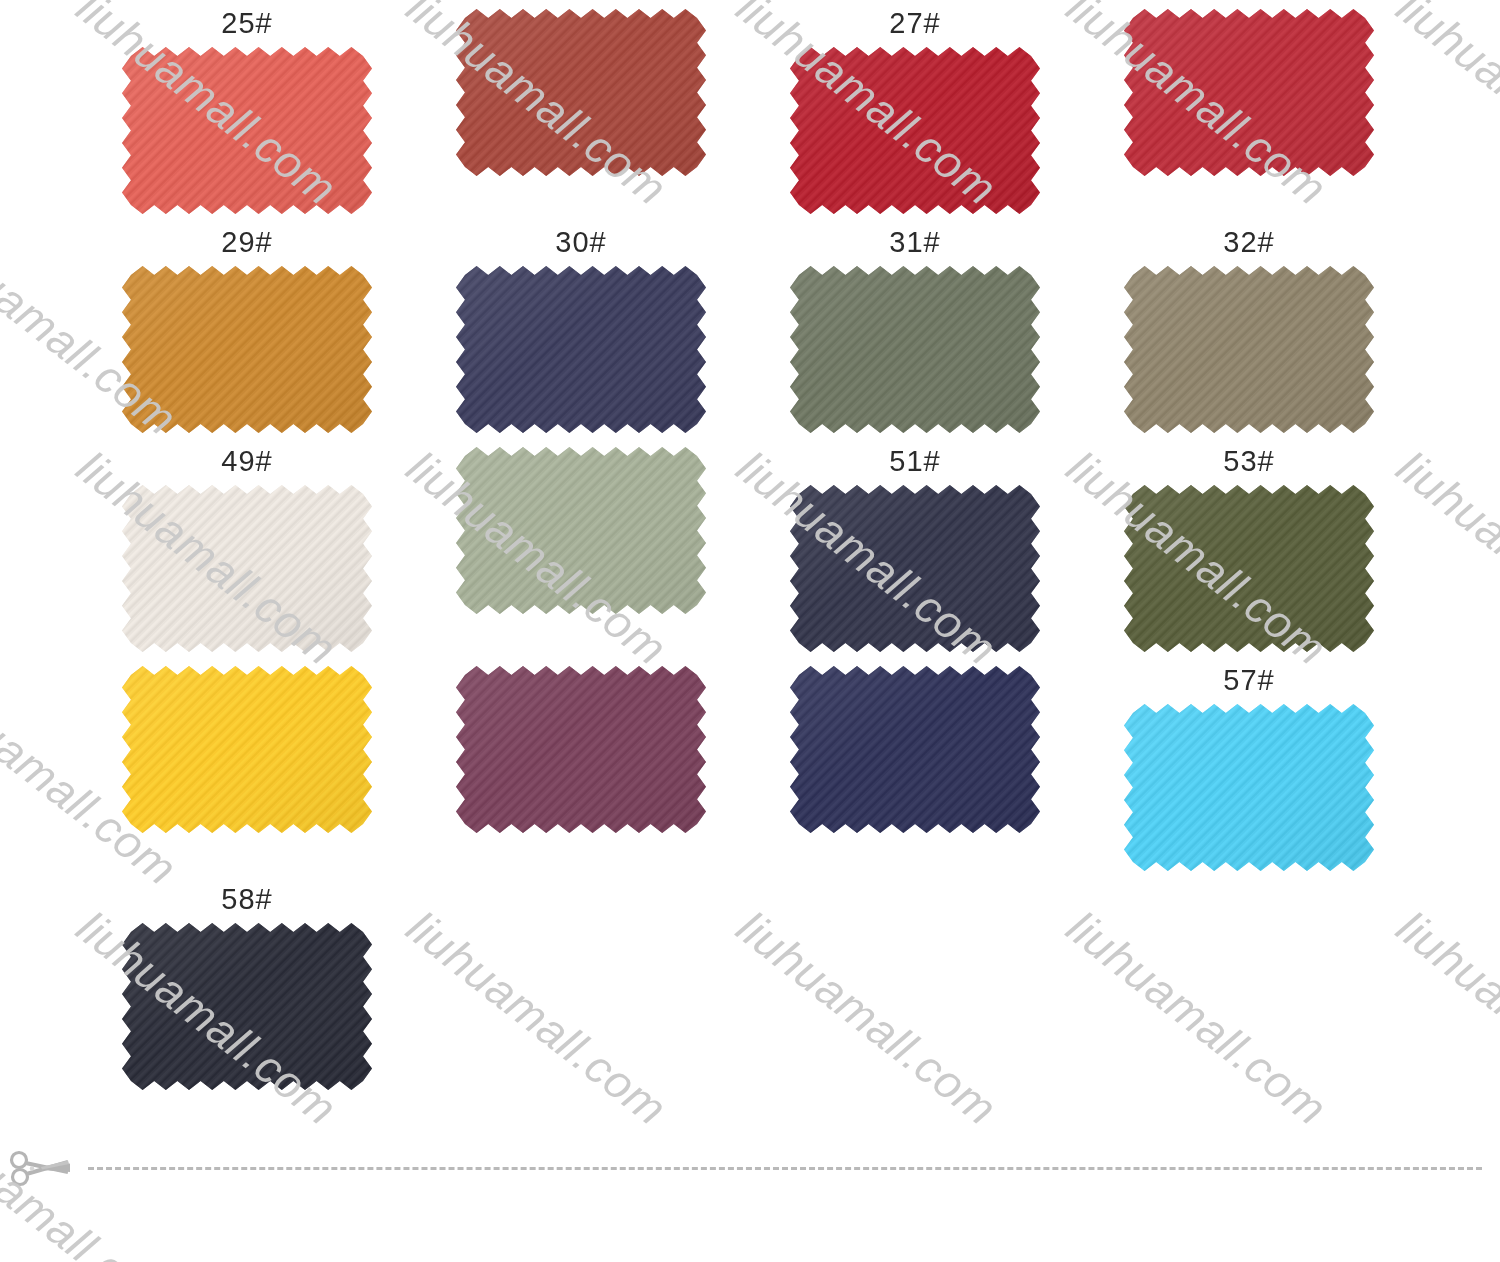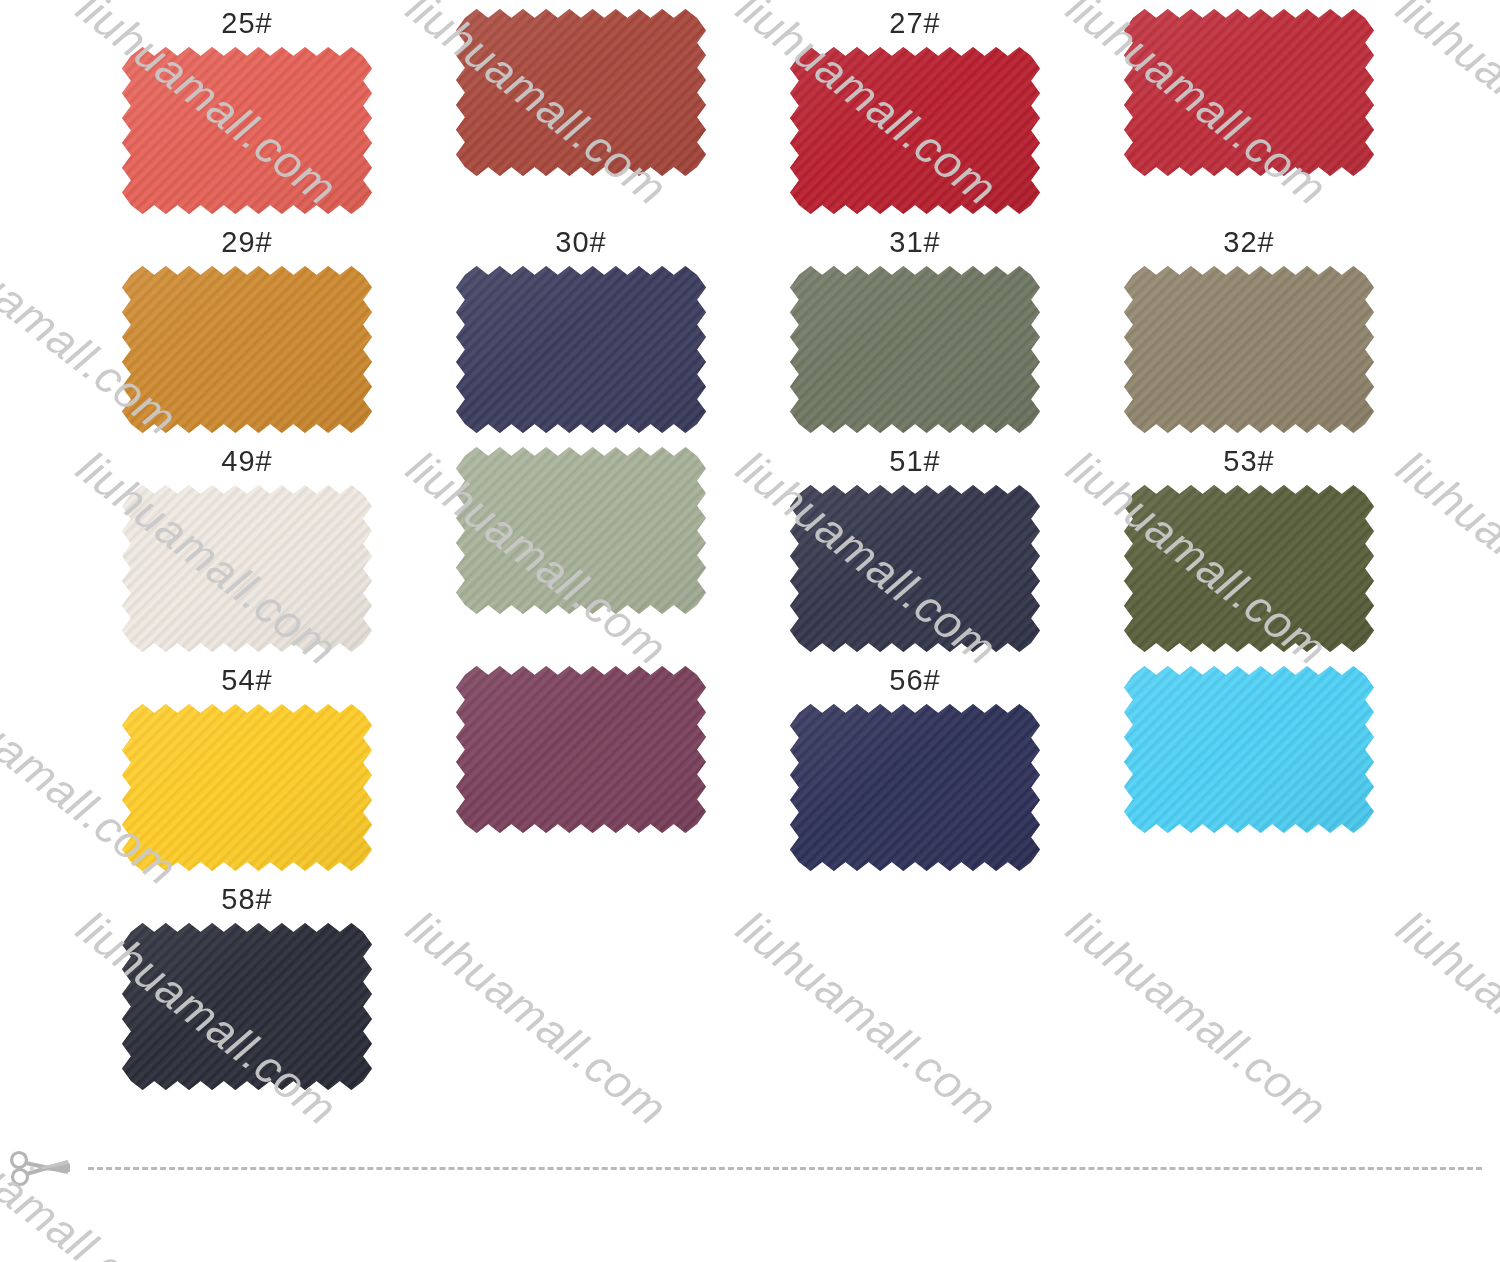--- a/index.html
+++ b/index.html
@@ -453,21 +453,20 @@
               <rect x="-10" y="-10" width="270" height="187" fill="#575d3a"></rect>
               <rect x="-10" y="-10" width="270" height="187" fill="url(#twill_sw11)" opacity="0.55"></rect>
               <rect x="-10" y="-10" width="270" height="187" fill="url(#sheen_sw11)"></rect>
             </g>
           </svg>
         </div>
       </div>
     </div>
     <div class="swatch-row">
       <div class="swatch-cell">
-        <div class="swatch-label">54#</div>
         <div class="swatch-wrap">
           <svg class="swatch-svg" viewBox="0 0 250 167" preserveAspectRatio="none">
             <defs>
               <pattern id="twill_sw12" width="8" height="8" patternUnits="userSpaceOnUse" patternTransform="rotate(-45)">
                 <rect width="8" height="8" fill="#f9c728"></rect>
                 <rect width="8" height="2.6" y="0" fill="#ffd738"></rect>
                 <rect width="8" height="1.6" y="4.2" fill="#e9b718"></rect>
                 <rect width="8" height="1.0" y="6.4" fill="#ffcd2e"></rect>
               </pattern>
               <linearGradient id="sheen_sw12" x1="0" y1="0" x2="1" y2="1">
@@ -508,21 +507,20 @@
             </defs>
             <g clip-path="url(#clip_sw13)">
               <rect x="-10" y="-10" width="270" height="187" fill="#78405a"></rect>
               <rect x="-10" y="-10" width="270" height="187" fill="url(#twill_sw13)" opacity="0.55"></rect>
               <rect x="-10" y="-10" width="270" height="187" fill="url(#sheen_sw13)"></rect>
             </g>
           </svg>
         </div>
       </div>
       <div class="swatch-cell">
-        <div class="swatch-label">56#</div>
         <div class="swatch-wrap">
           <svg class="swatch-svg" viewBox="0 0 250 167" preserveAspectRatio="none">
             <defs>
               <pattern id="twill_sw14" width="8" height="8" patternUnits="userSpaceOnUse" patternTransform="rotate(-45)">
                 <rect width="8" height="8" fill="#2e3157"></rect>
                 <rect width="8" height="2.6" y="0" fill="#3e4167"></rect>
                 <rect width="8" height="1.6" y="4.2" fill="#1e2147"></rect>
                 <rect width="8" height="1.0" y="6.4" fill="#34375d"></rect>
               </pattern>
               <linearGradient id="sheen_sw14" x1="0" y1="0" x2="1" y2="1">
@@ -536,20 +534,21 @@
             </defs>
             <g clip-path="url(#clip_sw14)">
               <rect x="-10" y="-10" width="270" height="187" fill="#2e3157"></rect>
               <rect x="-10" y="-10" width="270" height="187" fill="url(#twill_sw14)" opacity="0.55"></rect>
               <rect x="-10" y="-10" width="270" height="187" fill="url(#sheen_sw14)"></rect>
             </g>
           </svg>
         </div>
       </div>
       <div class="swatch-cell">
+        <div class="swatch-label">57#</div>
         <div class="swatch-wrap">
           <svg class="swatch-svg" viewBox="0 0 250 167" preserveAspectRatio="none">
             <defs>
               <pattern id="twill_sw15" width="8" height="8" patternUnits="userSpaceOnUse" patternTransform="rotate(-45)">
                 <rect width="8" height="8" fill="#4dcbef"></rect>
                 <rect width="8" height="2.6" y="0" fill="#5ddbff"></rect>
                 <rect width="8" height="1.6" y="4.2" fill="#3dbbdf"></rect>
                 <rect width="8" height="1.0" y="6.4" fill="#53d1f5"></rect>
               </pattern>
               <linearGradient id="sheen_sw15" x1="0" y1="0" x2="1" y2="1">

